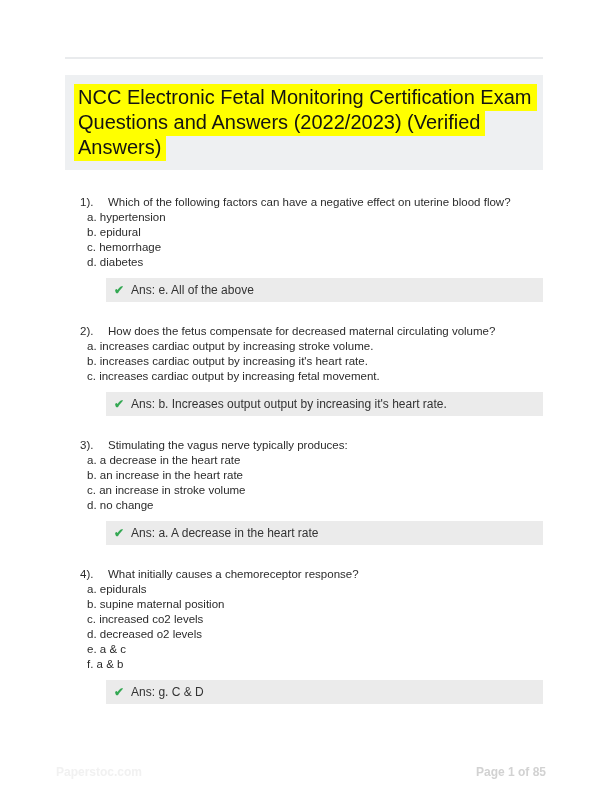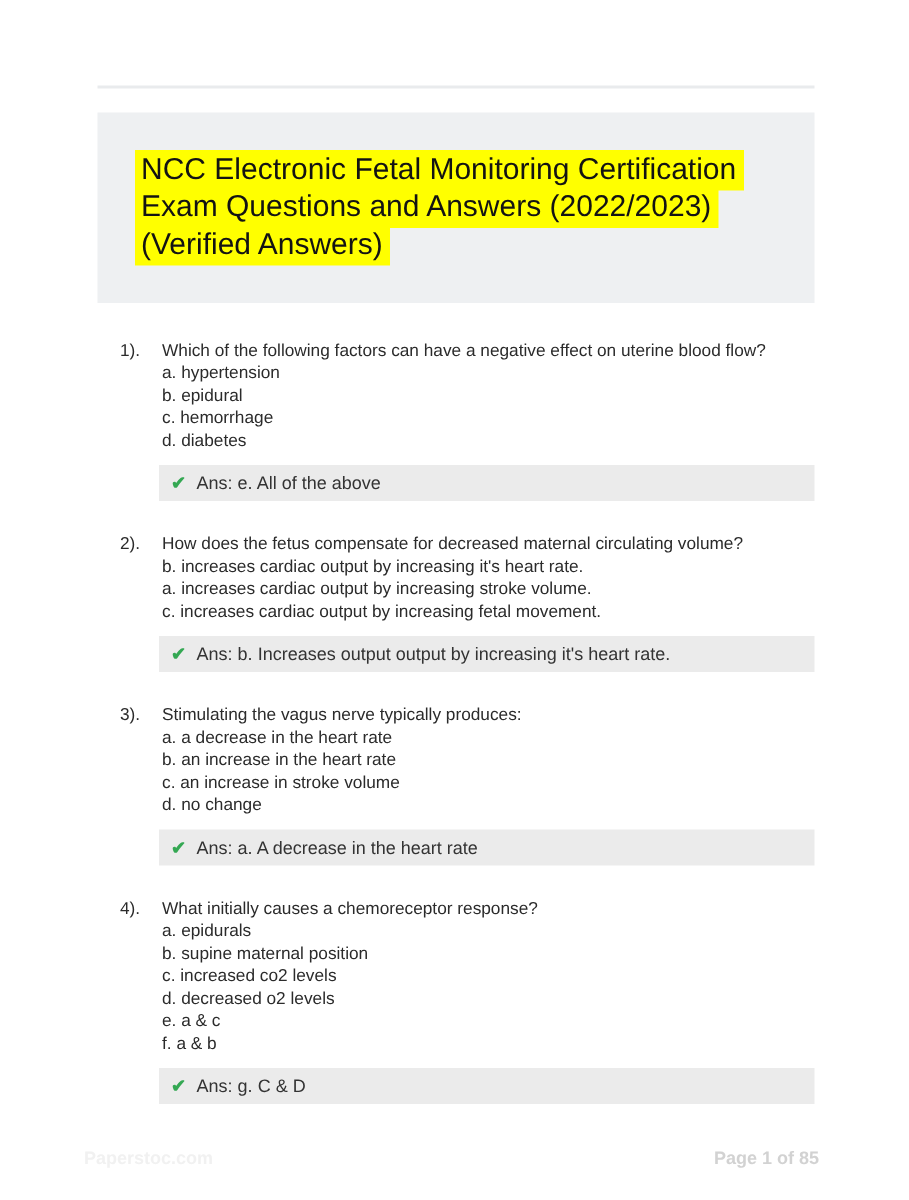--- a/index.html
+++ b/index.html
@@ -25,21 +25,21 @@
     margin-top: 57px;
     height: 2px;
     background: #e9ebed;
   }
   .title-box {
     margin-top: 16px;
     background: #eef0f2;
     padding: 10px 10px 10px 9px;
   }
   .page-title {
-    margin: 16px;
+    margin: 0;
     font-size: 20px;
     line-height: 25px;
     font-weight: 500;
     color: #131313;
   }
   .page-title .hl {
     background: #ffff00;
     padding: 2px 5px 3px 4px;
     -webkit-box-decoration-break: clone;
     box-decoration-break: clone;
@@ -58,21 +58,21 @@
   .q-num {
     width: 43px;
     padding-left: 15px;
     box-sizing: border-box;
     flex: none;
   }
   .q-text {
     flex: 1;
   }
   .opt {
-    margin-left: 43px;
+    margin-left: 22px;
   }
   .ans-box {
     margin-top: 8px;
     margin-left: 41px;
     width: 437px;
     box-sizing: border-box;
     height: 24px;
     background: #ebebeb;
     display: flex;
     align-items: center;
@@ -133,22 +133,22 @@
         <span class="check">✔</span>
         <span class="ans-text">Ans: e. All of the above</span>
       </div>
     </div>
 
     <div class="q-block">
       <div class="q-row">
         <div class="q-num">2).</div>
         <div class="q-text">How does the fetus compensate for decreased maternal circulating volume?</div>
       </div>
+      <div class="opt">a. increases cardiac output by increasing stroke volume.</div>
       <div class="opt">b. increases cardiac output by increasing it's heart rate.</div>
-      <div class="opt">a. increases cardiac output by increasing stroke volume.</div>
       <div class="opt">c. increases cardiac output by increasing fetal movement.</div>
       <div class="ans-box">
         <span class="check">✔</span>
         <span class="ans-text">Ans: b. Increases output output by increasing it's heart rate.</span>
       </div>
     </div>
 
     <div class="q-block">
       <div class="q-row">
         <div class="q-num">3).</div>

